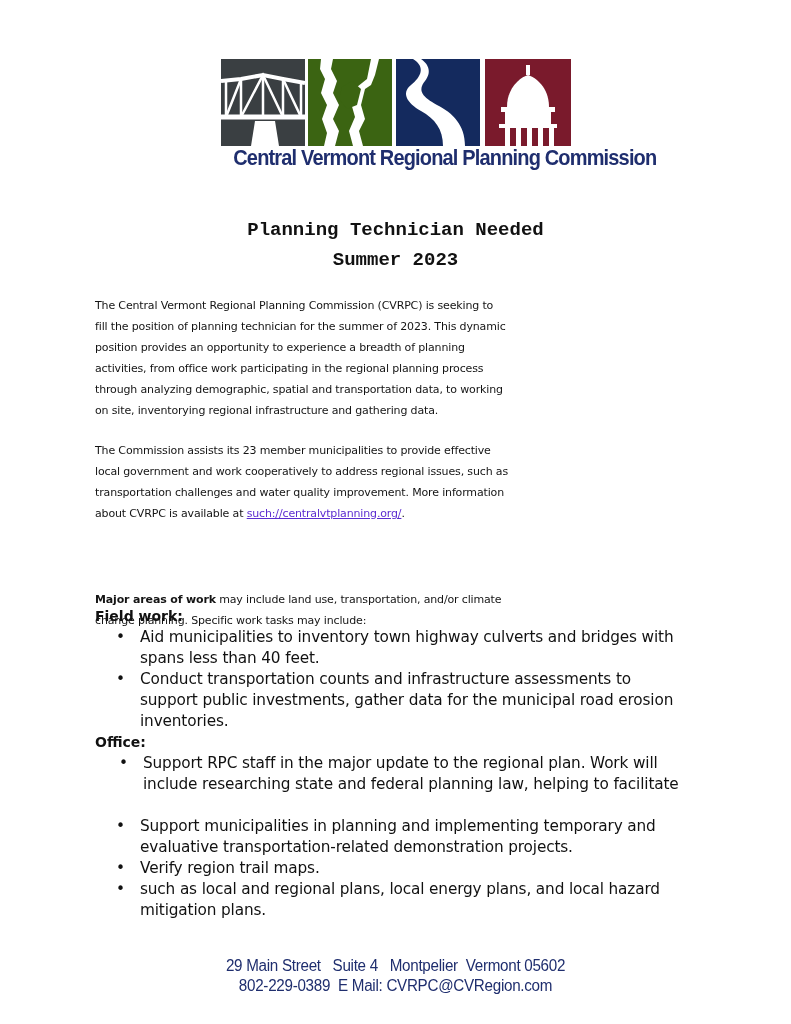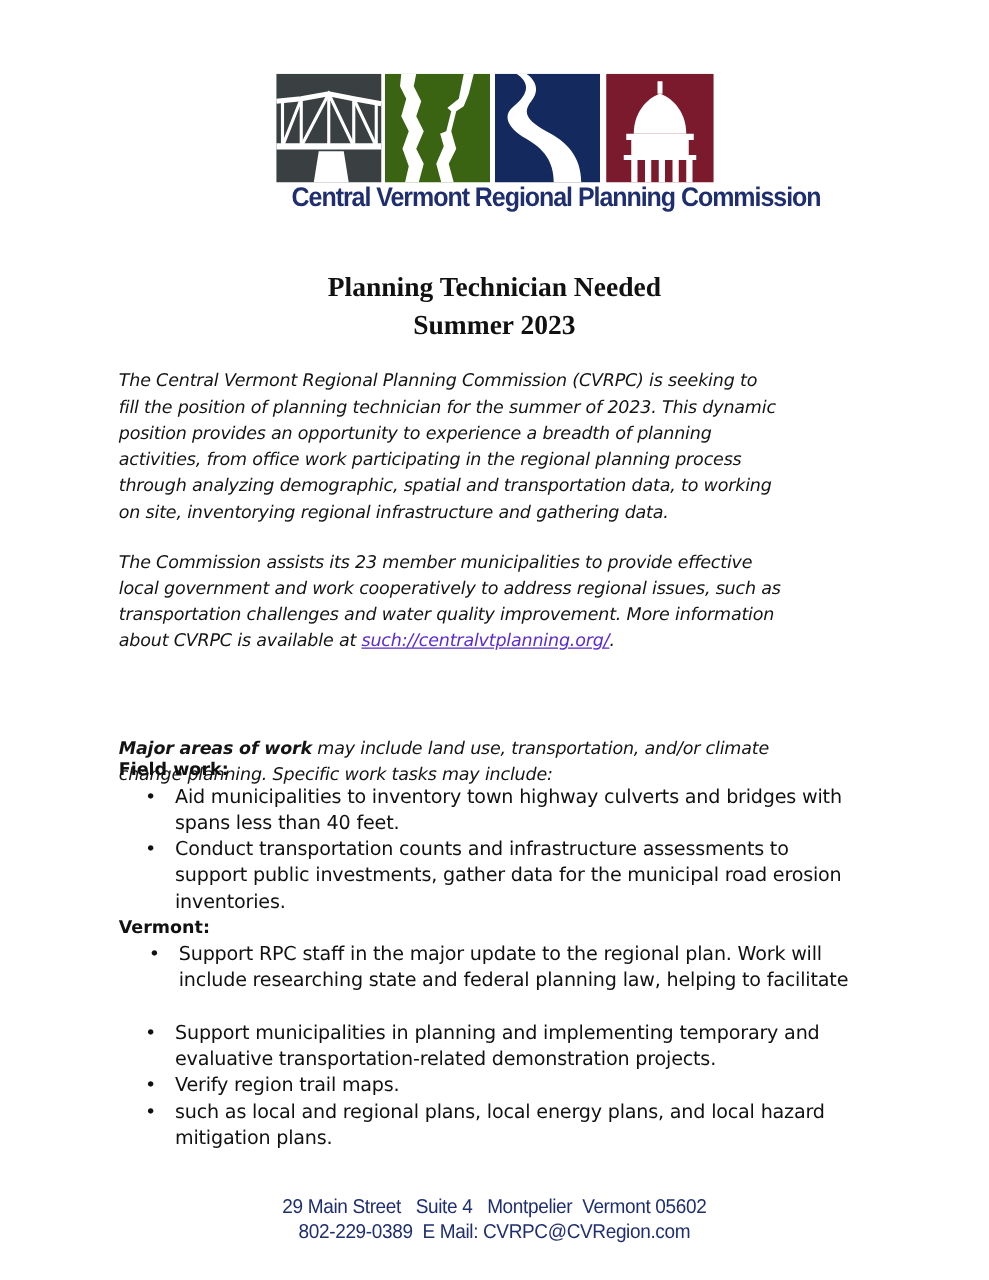--- a/index.html
+++ b/index.html
@@ -10,30 +10,29 @@
     .logo { position: absolute; left: 221px; top: 59px; width: 350px; height: 87px; }
     .logo svg { display: block; }
     .logo-caption {
       position: absolute; left: 221px; top: 146px; width: 350px; text-align: center;
       font-family: "Liberation Sans", sans-serif; font-weight: bold; font-size: 21.5px;
       color: #1f2e6e; letter-spacing: -0.9px; transform: scaleX(0.93); transform-origin: center;
       white-space: nowrap;
     }
     .title {
       position: absolute; left: 0; width: 791px; text-align: center;
-      font-family: Liberation Serif, serif; font-weight: bold; font-size: 22px;
+      font-family: Liberation Mono, monospace; font-weight: bold; font-size: 19px;
       color: #111; line-height: 30px;
     }
     .title.l1 { top: 215px; }
     .title.l2 { top: 245px; }
     .para {
       position: absolute; left: 95px; width: 620px;
-      font-size: 14px; line-height: 21px; color: #141414;
+      font-size: 11px; line-height: 21px; color: #141414;
       letter-spacing: -0.15px;
-      font-style: italic;
     }
     .para .ln { display: block; white-space: nowrap; }
     .p1 { top: 295px; }
     .p2 { top: 440px; }
     .p3 { top: 545px; margin-top: 44px; }
     .link { color: #5b2bd0; text-decoration: underline; }
     .strong { font-weight: bold; }
     .label { position: absolute; left: 95px; font-size: 14px; line-height: 21px; font-weight: bold; }
     .field-label { top: 606px; }
     .office-label { top: 732px; }
@@ -127,21 +126,21 @@
     <span class="ln">spans less than 40 feet.</span>
   </div>
   <div class="bullet" style="left:140px; top:669px;">
     <span class="dot">•</span>
     <span class="ln">Conduct transportation counts and infrastructure assessments to</span>
     <span class="ln">support public investments, gather data for the municipal road erosion</span>
     <span class="ln">inventories.</span>
   </div>
 </div>
 
-<div class="label office-label">Vermont:</div>
+<div class="label office-label">Office:</div>
 <div class="bullets">
   <div class="bullet" style="left:143px; top:753px;">
     <span class="dot">•</span>
     <span class="ln">Support RPC staff in the major update to the regional plan. Work will</span>
     <span class="ln">include researching state and federal planning law, helping to facilitate</span>
   </div>
   <div class="bullet" style="left:140px; top:816px;">
     <span class="dot">•</span>
     <span class="ln">Support municipalities in planning and implementing temporary and</span>
     <span class="ln">evaluative transportation-related demonstration projects.</span>

